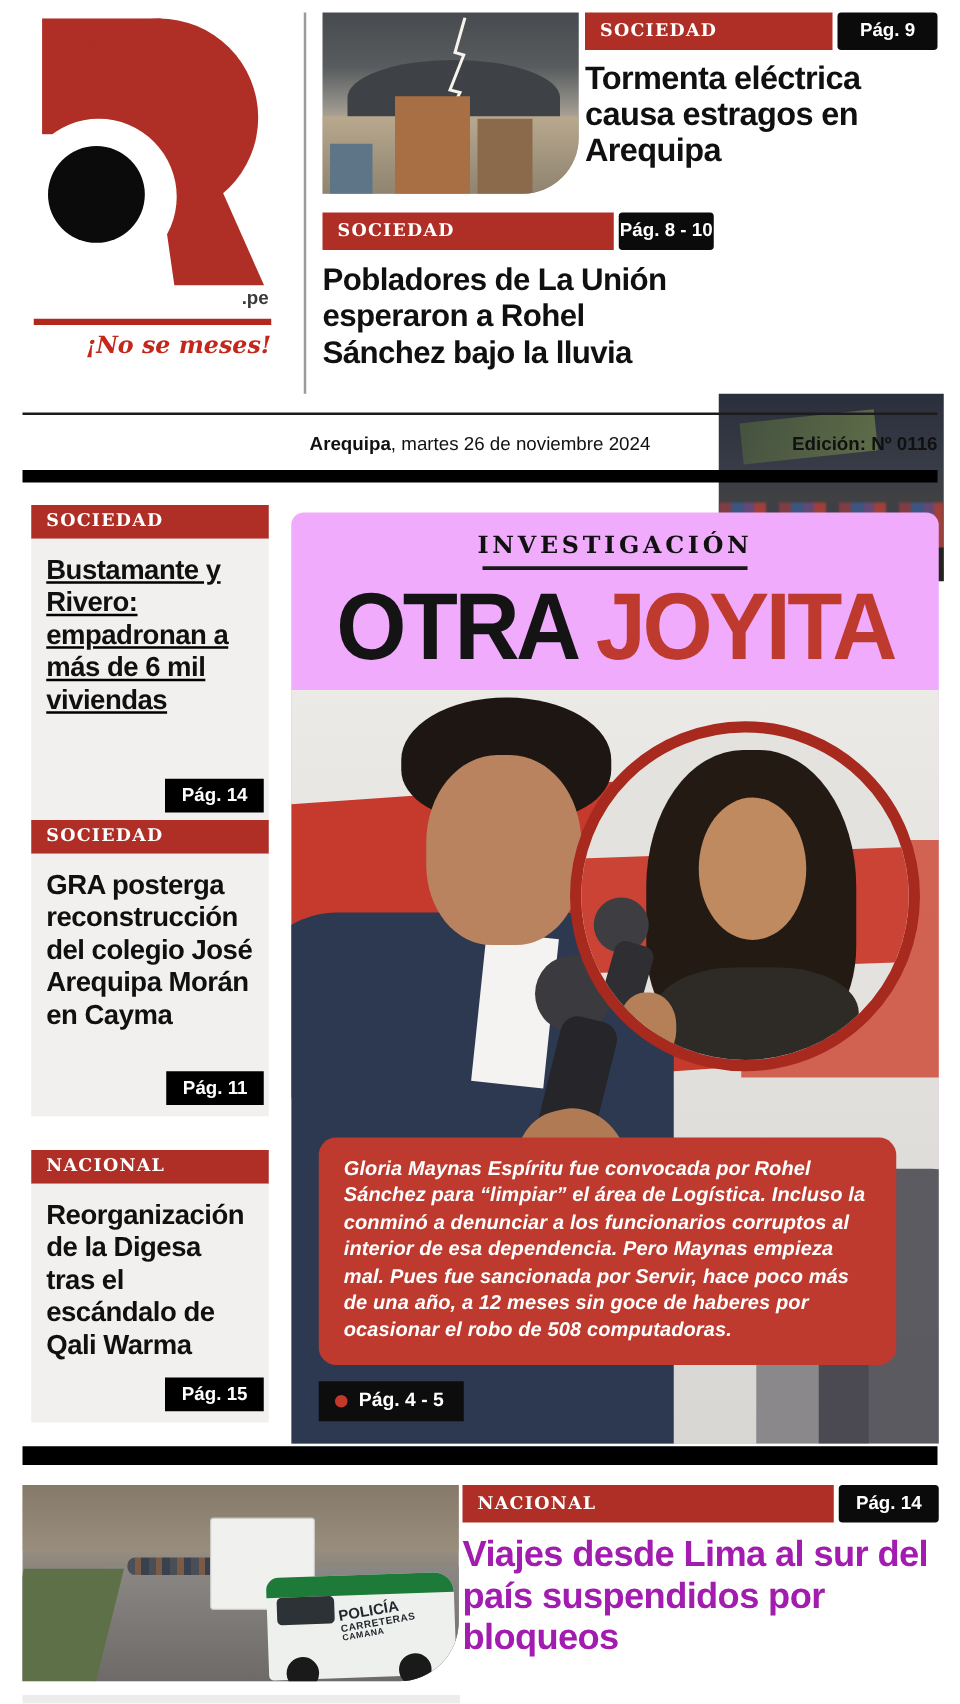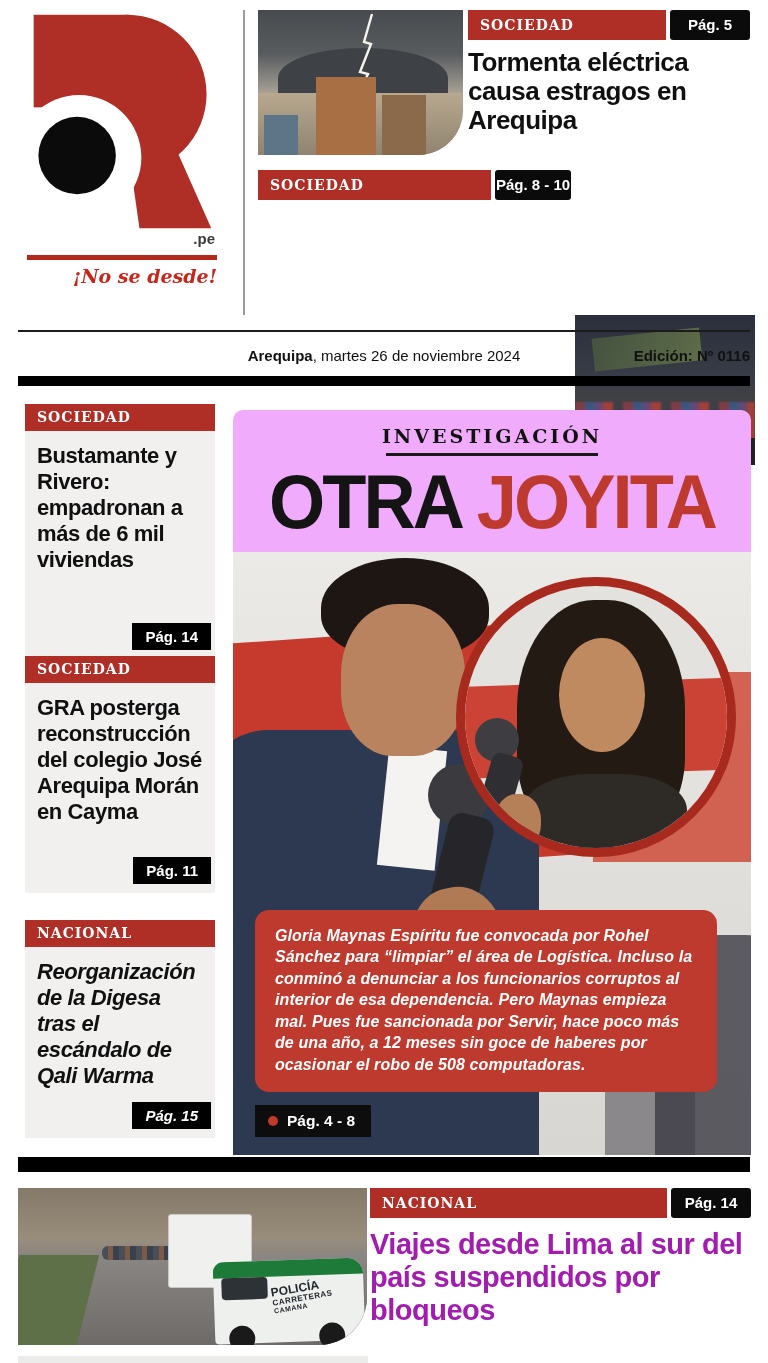--- a/index.html
+++ b/index.html
@@ -54,23 +54,23 @@
   .edition { position:absolute; right:18px; top:347px; font-size:15px; font-weight:700; color:#111; }
   .rule-thick { position:absolute; left:18px; top:376px; width:732px; height:10px; background:#000; }
 
   
   .sb { position:absolute; left:25px; width:190px; }
   .sb .cat-bar { line-height:27px; height:27px; font-size:14px; }
   .sb-panel { position:relative; background:#F1F0EF; padding:12px 12px 0 12px; }
   .sb-head { font-size:22px; line-height:1.18; font-weight:800; color:#101010; letter-spacing:-0.4px; }
   .sb-badge { position:absolute; right:4px; bottom:9px; background:#000; color:#fff; font-size:15px; font-weight:700; padding:5px 13px; }
 
-  #sb1 { top:404px; } #sb1 .sb-panel { height:228px; }
+  #sb1 { top:404px; } #sb1 .sb-panel { height:228px;text-decoration:underline; }
   #sb2 { top:656px; } #sb2 .sb-panel { height:210px; }
-  #sb3 { top:920px; } #sb3 .sb-panel { height:191px;font-style:italic; }
+  #sb3 { top:920px; } #sb3 .sb-panel { height:191px; }
 
   
   .main-panel { position:absolute; left:233px; top:410px; width:518px; height:745px; background:#f0abfc; border-radius:10px 10px 0 0; overflow:hidden; }
   .kicker { margin-top:15px; text-align:center; font-family:"DejaVu Serif", serif; font-weight:700; font-size:19px; letter-spacing:3px; color:#111; }
   .kicker-rule { width:212px; height:3px; background:#1a1a1a; margin:6px auto 0 auto; }
   .big-title { margin-top:8px; text-align:center; font-size:76px; font-weight:800; letter-spacing:-3px; line-height:1; transform:scaleX(0.95); white-space:nowrap; }
   .big-title .t-black { color:#141414; }
   .big-title .t-red { color:#BE3A2E; }
 
   .main-photo { position:absolute; left:0; top:142px; width:552px; height:603px; overflow:hidden;
@@ -134,46 +134,47 @@
   <div class="logo-block">
     <svg class="logo-svg" viewBox="0 0 195 235">
       <rect x="4" y="4" width="101" height="98" fill="#AF2E26"></rect>
       <circle cx="103" cy="88" r="84" fill="#AF2E26"></circle>
       <polygon points="100,118 152,140 192,230 116,230" fill="#AF2E26"></polygon>
       <circle cx="52" cy="155" r="66" fill="#ffffff"></circle>
       <circle cx="50" cy="153" r="41" fill="#0b0b0b"></circle>
     </svg>
     <div class="tld">.pe</div>
     <div class="logo-rule"></div>
-    <div class="slogan">¡No se desde!</div>
+    <div class="slogan">¡No se meses!</div>
   </div>
   <div class="divider-v"></div>
 
   <div class="tstory1-photo photo-storm">
     <div class="storm-mountain"></div>
     <svg class="bolt" viewBox="0 0 30 70">
       <polyline points="18,0 10,28 17,30 6,58 14,60 9,70" fill="none" stroke="#f5f3ec" stroke-width="2.4"></polyline>
     </svg>
     <div class="storm-city"></div>
     <div class="storm-bld3"></div>
     <div class="storm-bld1"></div>
     <div class="storm-bld2"></div>
   </div>
   <div class="tstory1-text">
     <div class="barrow">
       <div class="cat-bar">SOCIEDAD</div>
-      <div class="page-box">Pág. 5</div>
+      <div class="page-box">Pág. 9</div>
     </div>
     <div class="t-headline">Tormenta eléctrica causa estragos en Arequipa</div>
   </div>
 
   <div class="tstory2-bar barrow">
     <div class="cat-bar">SOCIEDAD</div>
     <div class="page-box">Pág. 8 - 10</div>
   </div>
+  <div class="tstory2-head">Pobladores de La Unión esperaron a Rohel Sánchez bajo la lluvia</div>
   <div class="tstory2-photo photo-crowd">
     <div class="crowd-sky"></div>
     <div class="crowd-strip"></div>
     <div class="crowd-road"></div>
   </div>
 
   <div class="rule-thin"></div>
   <div class="date-line"><b>Arequipa</b><span>, martes 26 de noviembre 2024</span></div>
   <div class="edition">Edición: Nº 0116</div>
   <div class="rule-thick"></div>
@@ -227,21 +228,21 @@
         <div class="ci-mic-head"></div>
         <div class="ci-mic-body"></div>
         <div class="ci-hand"></div>
       </div>
 
       <div class="summary-box">
         <p>Gloria Maynas Espíritu fue convocada por Rohel Sánchez para “limpiar” el área de Logística. Incluso la conminó a denunciar a los funcionarios corruptos al interior de esa dependencia. Pero Maynas empieza mal. Pues fue sancionada por Servir, hace poco más de una año, a 12 meses sin goce de haberes por ocasionar el robo de 508 computadoras.</p>
       </div>
       <div class="page-badge">
         <div class="dot"></div>
-        <span>Pág. 4 - 8</span>
+        <span>Pág. 4 - 5</span>
       </div>
     </div>
   </div>
 
   <div class="black-bar2"></div>
 
   <div class="b-photo">
     <div class="b-hill"></div>
     <div class="b-road"></div>
     <div class="b-green"></div>

